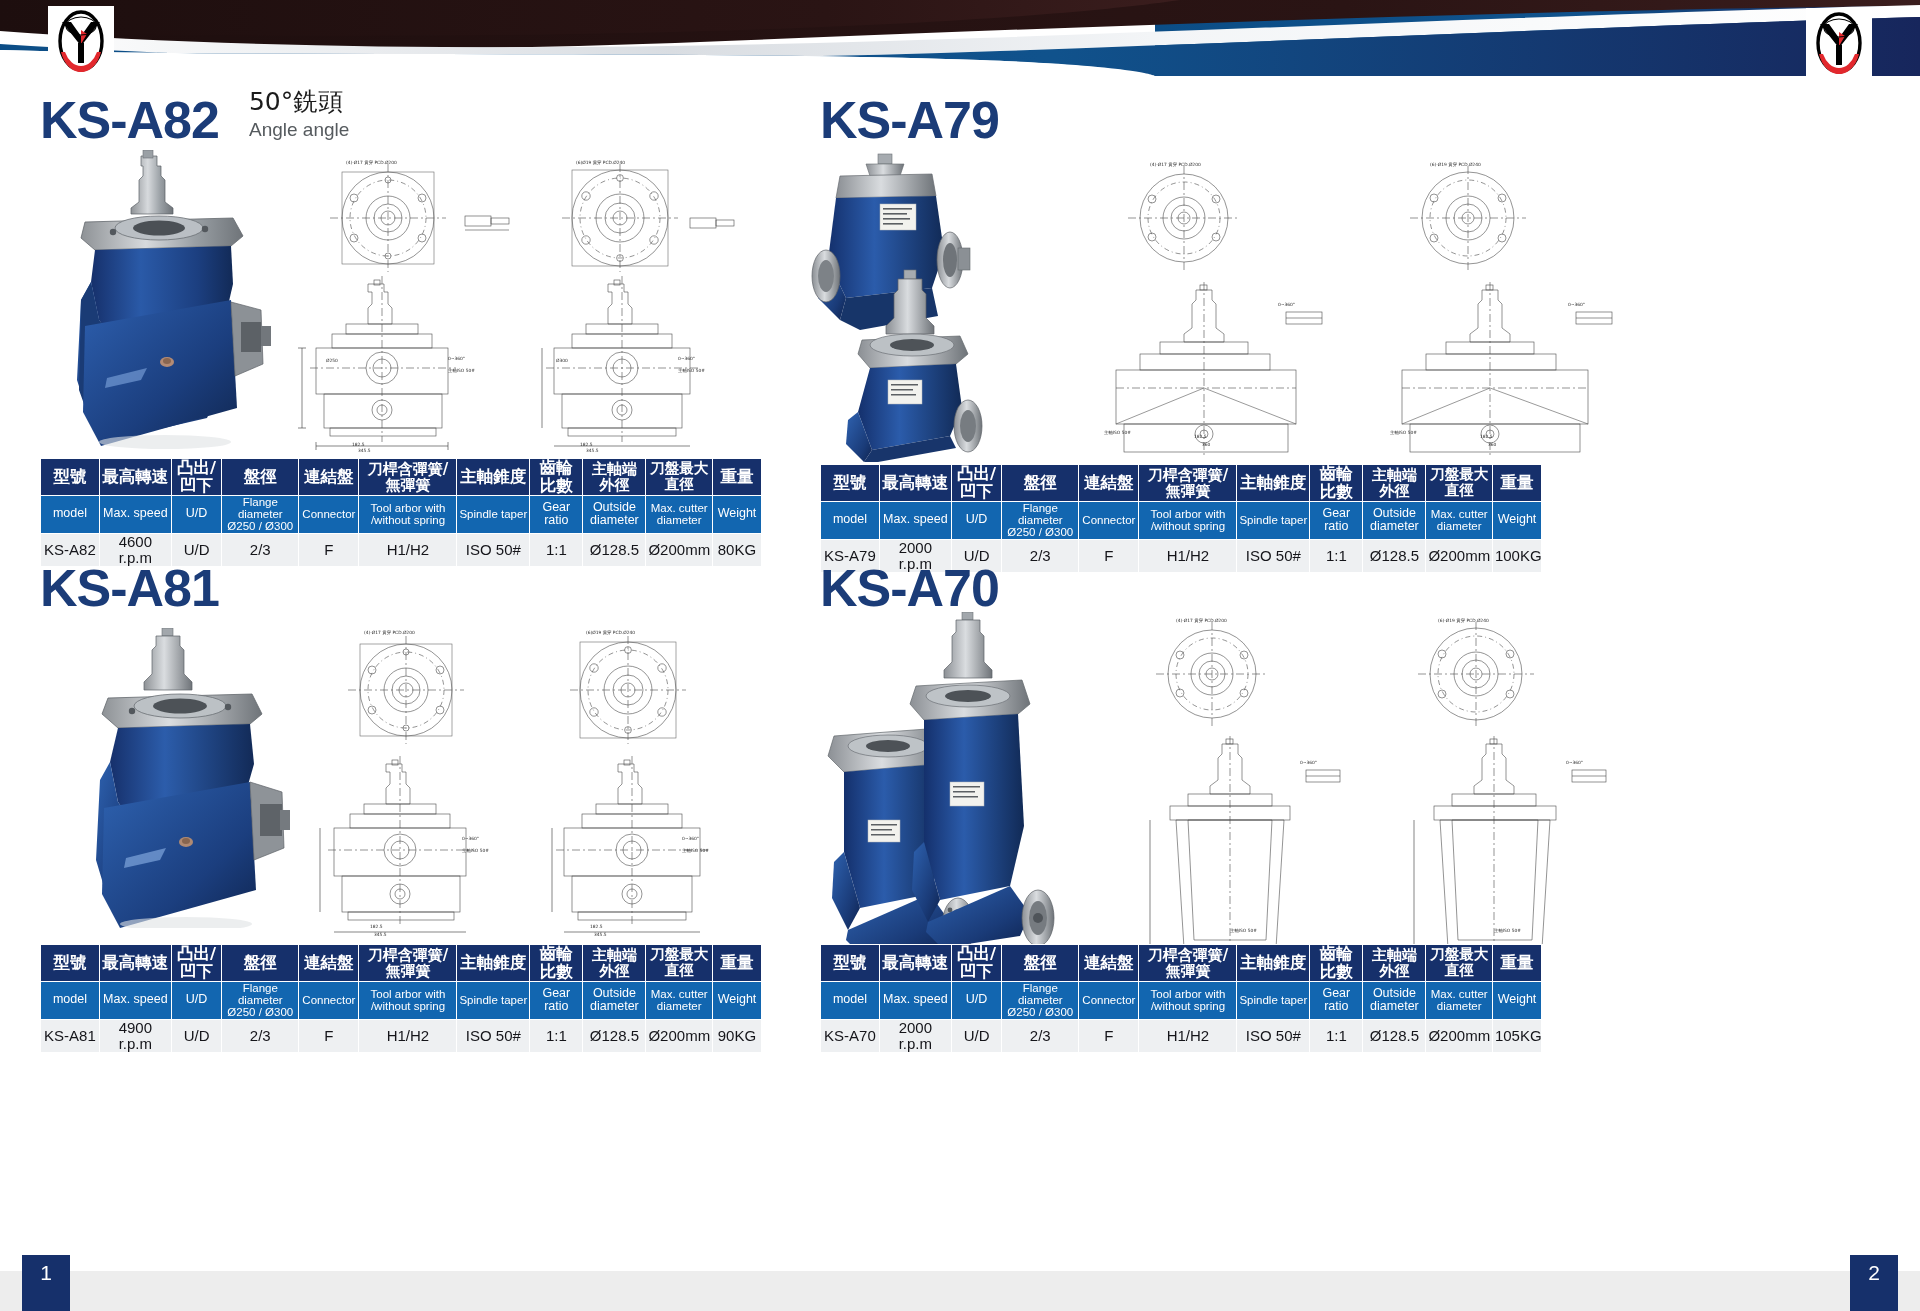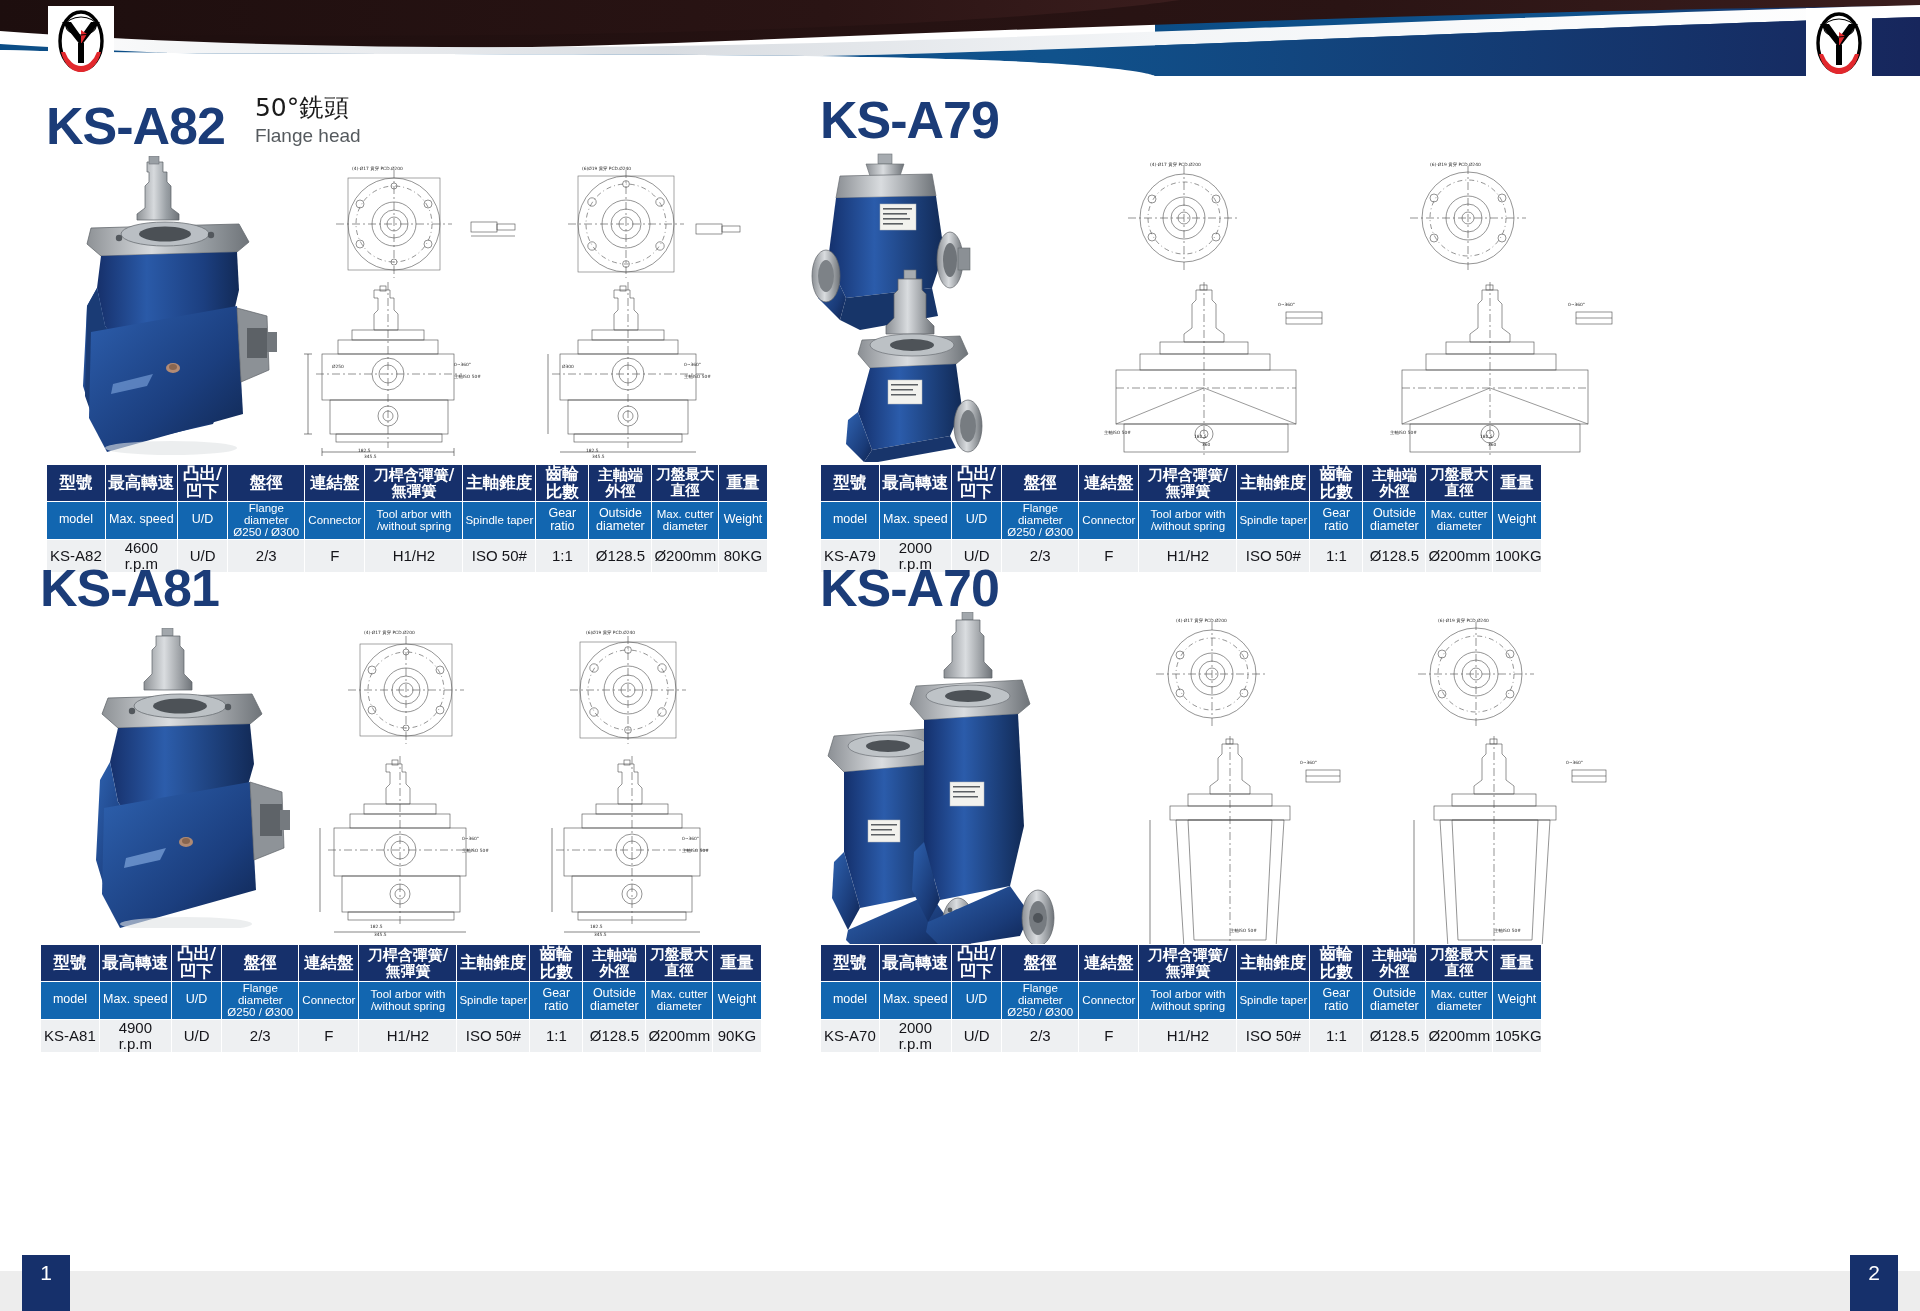--- a/index.html
+++ b/index.html
@@ -17,21 +17,21 @@
 
   .logo-badge {
     position:absolute; width:66px; height:70px; background:#ffffff;
     display:flex; align-items:center; justify-content:center;
   }
   .logo-left  { left:48px; top:6px; }
   .logo-right { left:1806px; top:8px; }
 
   
   .quad { position:absolute; }
-  .q-tl { left:0;   top:76px;  width:800px; height:480px;margin-left:6px; }
+  .q-tl { left:0;   top:70px;  width:800px; height:480px; }
   .q-tr { left:790px; top:76px; width:1130px; height:480px; }
   .q-bl { left:0;   top:556px; width:800px; height:680px; }
   .q-br { left:790px; top:556px; width:1130px; height:680px; }
 
   .title-row { display:flex; align-items:flex-end; gap:30px; }
   .model-name {
     font-size:52px; font-weight:700; color:#1b3c78; letter-spacing:-1px;
     line-height:1; font-family:"Liberation Sans", sans-serif;
   }
   .title-texts { padding-bottom:4px; }
@@ -145,21 +145,21 @@
       <rect x="25" y="33" width="6" height="20" fill="#000000"></rect>
       <ellipse cx="28" cy="16" rx="15" ry="9" fill="none" stroke="#000" stroke-width="1.1"></ellipse>
     </svg>
   </div>
 
   <div class="quad q-tl">
     <div class="title-row" style="position:absolute; left:40px; top:18px;">
       <div class="model-name">KS-A82</div>
       <div class="title-texts">
         <div class="title-cn">50°銑頭</div>
-        <div class="title-en">Flange head</div>
+        <div class="title-en">Angle angle</div>
       </div>
     </div>
 
     <div class="photo-wrap" style="left:55px; top:80px;">
       <svg class="art" width="220" height="300" viewBox="0 0 220 300">
         <defs>
           <linearGradient id="steel1" x1="0" y1="0" x2="1" y2="0">
             <stop offset="0%" stop-color="#8e9296"></stop>
               <stop offset="40%" stop-color="#d7dadd"></stop>
             <stop offset="70%" stop-color="#9aa0a5"></stop>

